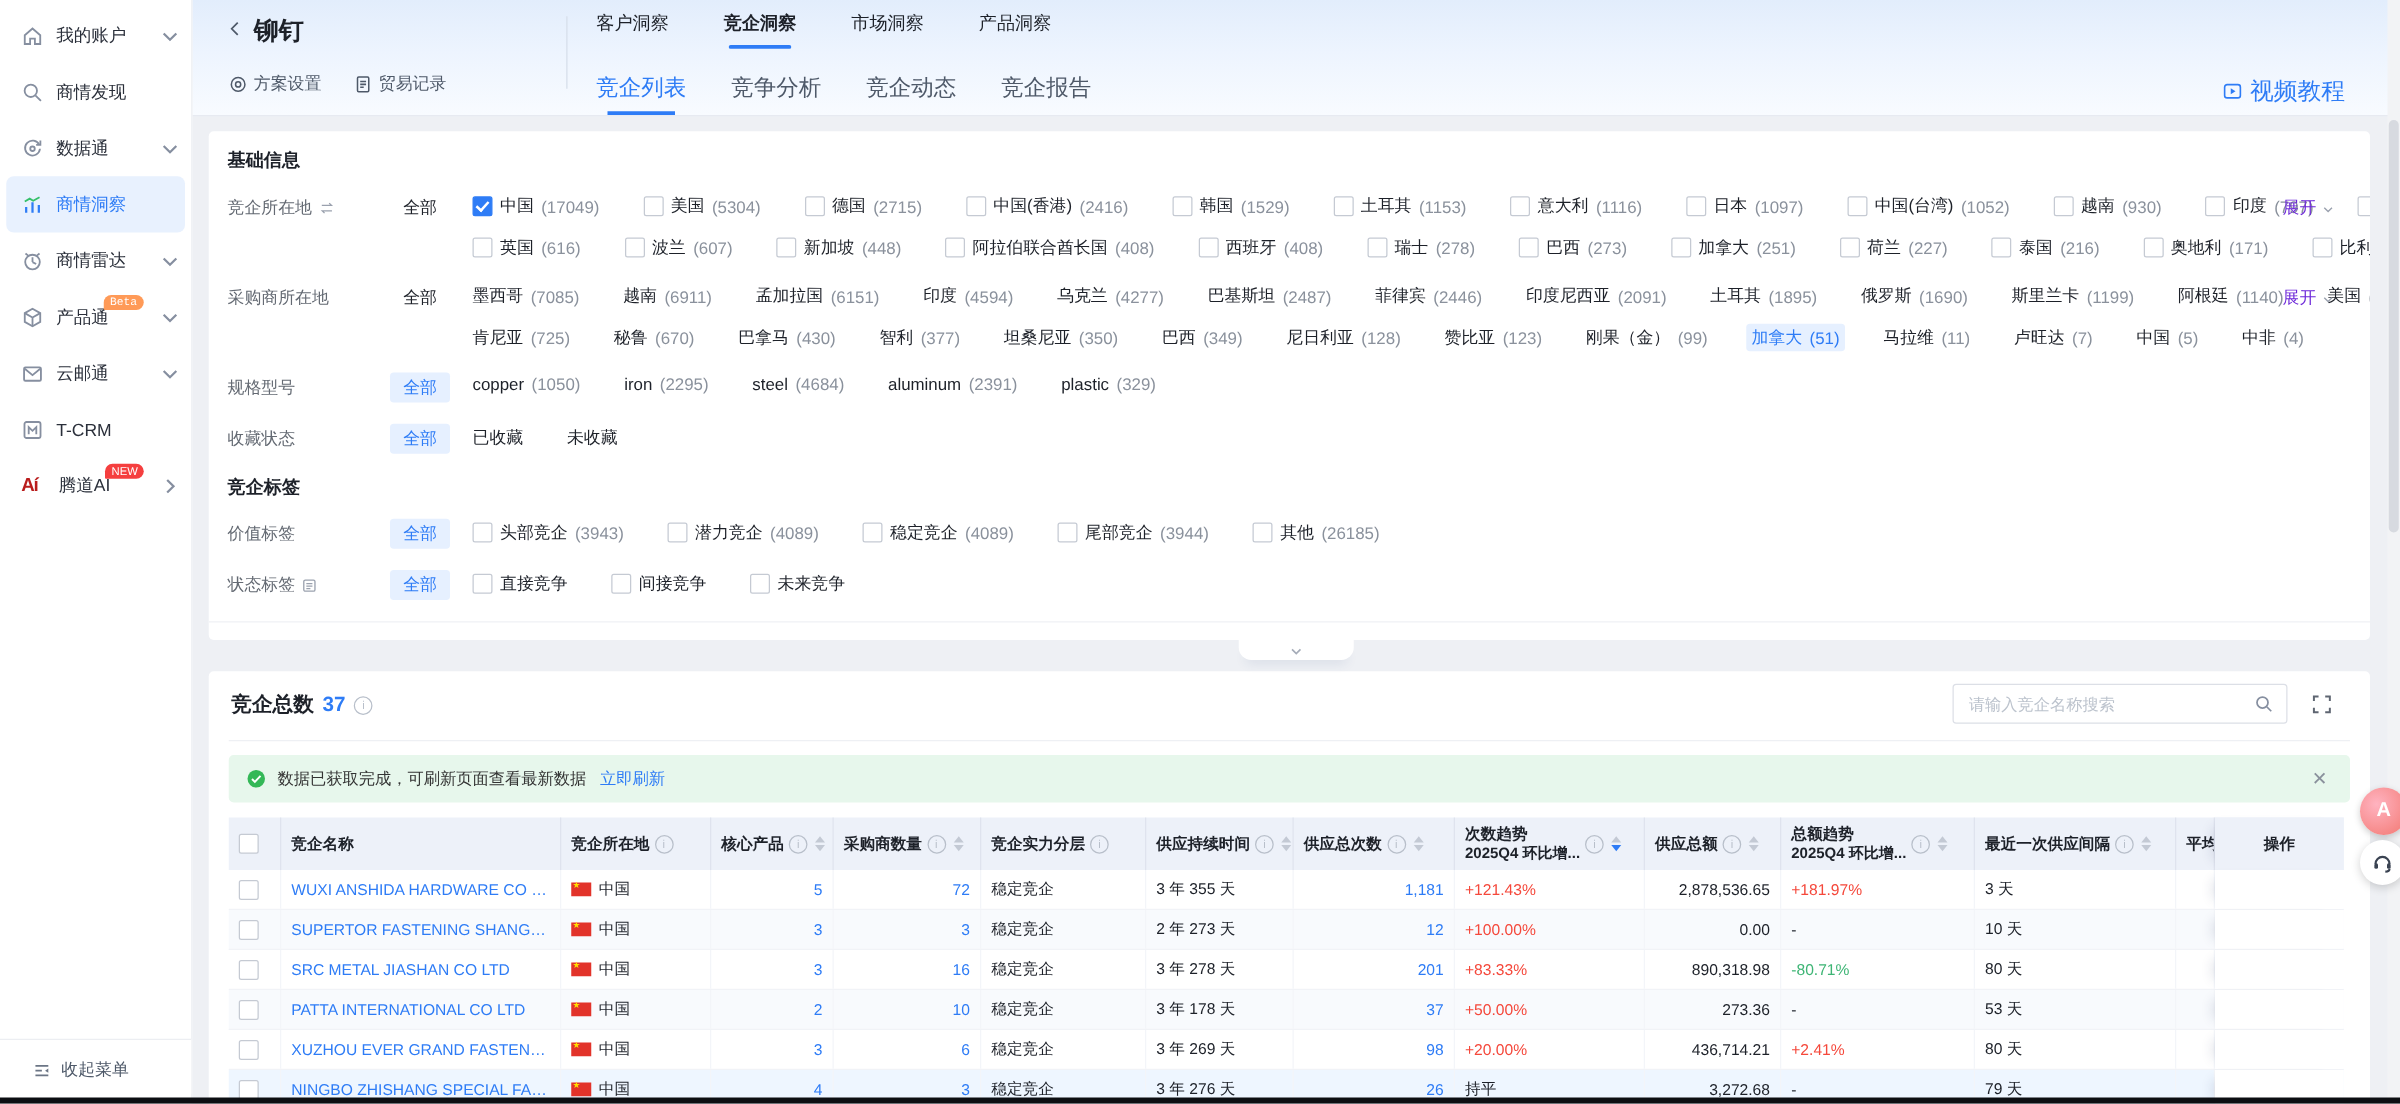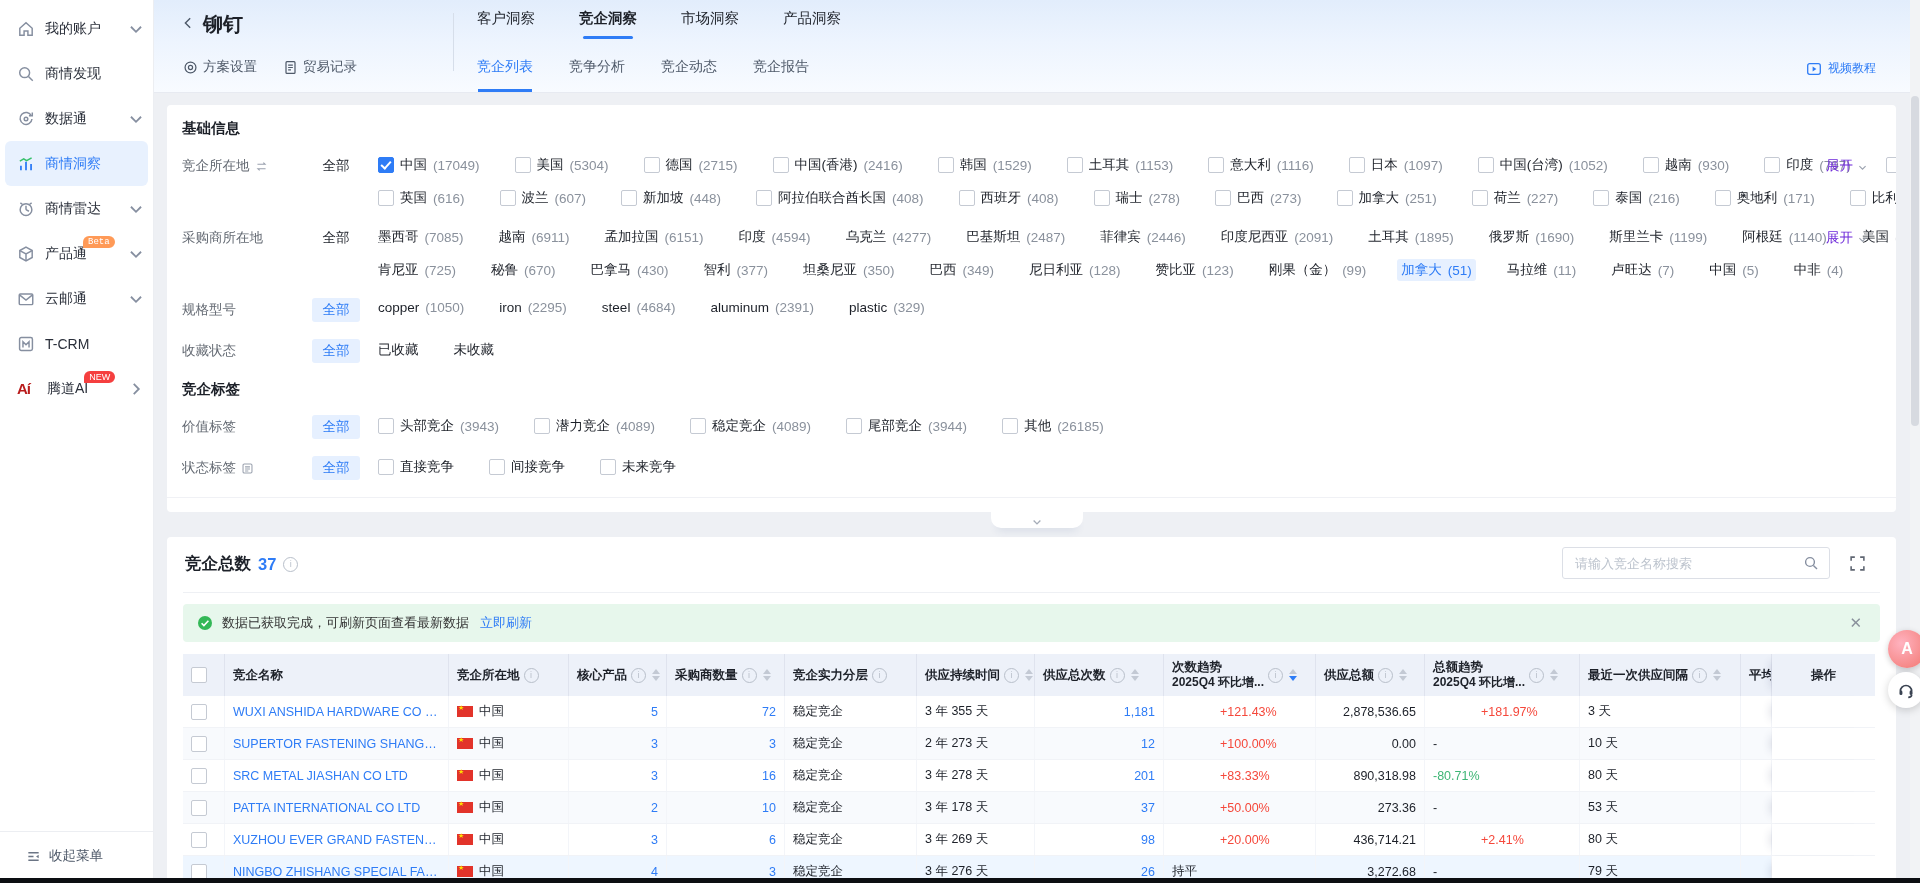--- a/index.html
+++ b/index.html
@@ -33,25 +33,25 @@
   .back-ic{position:absolute;left:28px;top:16px;width:14px;height:14px;color:#4e5969;cursor:pointer;}
   .ptitle{position:absolute;left:50px;top:11px;font-size:20px;font-weight:bold;color:#1d2129;}
   .vdiv{position:absolute;left:300px;top:13px;width:1px;height:58px;background:#d6deea;}
   .maintabs{position:absolute;left:324px;top:9px;display:flex;gap:44px;font-size:14.5px;color:#1d2129;}
   .maintab{position:relative;padding-bottom:11px;cursor:pointer;}
   .maintab.active{font-weight:bold;}
   .maintab.active::after{content:"";position:absolute;left:50%;transform:translateX(-50%);bottom:0;width:50px;height:3px;border-radius:2px;background:var(--primary);}
   .toolbar{position:absolute;left:30px;top:58px;display:flex;gap:26px;font-size:13.5px;color:#4e5969;align-items:center;}
   .tool{display:flex;align-items:center;gap:5px;cursor:pointer;}
   .tool .icn{width:15px;height:15px;}
-  .subtabs{position:absolute;left:324px;top:54px;height:38px;display:flex;gap:36px;font-size:14px;color:#4e5969;}
+  .subtabs{position:absolute;left:324px;top:54px;height:38px;display:flex;gap:36px;font-size:18px;color:#4e5969;}
   .subtab{position:relative;padding-top:4px;cursor:pointer;}
   .subtab.active{color:var(--primary);}
   .subtab.active::after{content:"";position:absolute;left:50%;transform:translateX(-50%);bottom:0;width:54px;height:3px;background:var(--primary);}
-  .video-link{position:absolute;right:44px;top:60px;display:flex;align-items:center;gap:6px;color:var(--primary);font-size:12px;cursor:pointer;}
+  .video-link{position:absolute;right:44px;top:60px;display:flex;align-items:center;gap:6px;color:var(--primary);font-size:19px;cursor:pointer;}
   .video-link .icn{width:16px;height:16px;}
 
   
   .filter-card{position:absolute;left:14px;right:24px;top:105px;height:407px;background:#fff;border-radius:4px;padding:14px 16px 0 15px;box-sizing:border-box;overflow:hidden;}
   .f-section-title{font-size:14.5px;font-weight:bold;color:#1d2129;margin-bottom:16px;}
   .frow{display:flex;align-items:flex-start;margin-bottom:17px;position:relative;font-size:13.5px;}
   .flabel{width:130px;flex-shrink:0;color:#646a73;display:flex;align-items:center;gap:5px;padding-top:3px;}
   .flabel .icn{width:13px;height:13px;color:#9aa1ae;}
   .fall{width:48px;flex-shrink:0;margin-right:14px;text-align:center;padding:3px 0;border-radius:3px;color:#1d2129;cursor:pointer;}
   .fall.on{background:#e6f0ff;color:var(--primary);}
@@ -93,21 +93,21 @@
   .th .tt{display:flex;flex-direction:column;line-height:1.2;}
   .th .sub{font-size:12px;}
   .tr{display:grid;height:31px;font-size:12.5px;border-bottom:1px solid #f1f3f7;background:#fff;}
   .tr.alt{background:#f8fafd;}
   .tr.hl{background:#eef6ff;}
   .td{display:flex;align-items:center;padding:0 8px;border-right:1px solid #f3f5f9;box-sizing:border-box;overflow:hidden;white-space:nowrap;}
   .td:last-child{border-right:none;}
   .td.num{justify-content:flex-end;color:var(--primary);}
   .td.amount{justify-content:flex-end;}
   .name-link{color:var(--primary);cursor:pointer;overflow:hidden;text-overflow:ellipsis;}
-  .trend-up{color:var(--up);margin-left:48px;}
+  .trend-up{color:var(--up);}
   .trend-down{color:var(--down);}
   .trend-flat,.trend-none{color:#1d2129;}
   .fixedcol{background:#fff;box-shadow:-9px 0 10px -8px rgba(30,45,90,.16);justify-content:center;}
   .thead .fixedcol{background:#edf1f9;}
   .info{width:13px;height:13px;border:1px solid #b8bfca;border-radius:50%;color:#b8bfca;font-size:9px;line-height:12px;text-align:center;flex-shrink:0;font-weight:normal;font-style:normal;cursor:pointer;}
   .sort{display:flex;flex-direction:column;gap:2px;margin-left:2px;cursor:pointer;flex-shrink:0;}
   .sort i{display:block;width:0;height:0;border-left:4px solid transparent;border-right:4px solid transparent;}
   .sort .s-up{border-bottom:5px solid #c3c9d4;}
   .sort .s-dn{border-top:5px solid #c3c9d4;}
   .sort .s-dn.on{border-top-color:var(--primary);}

